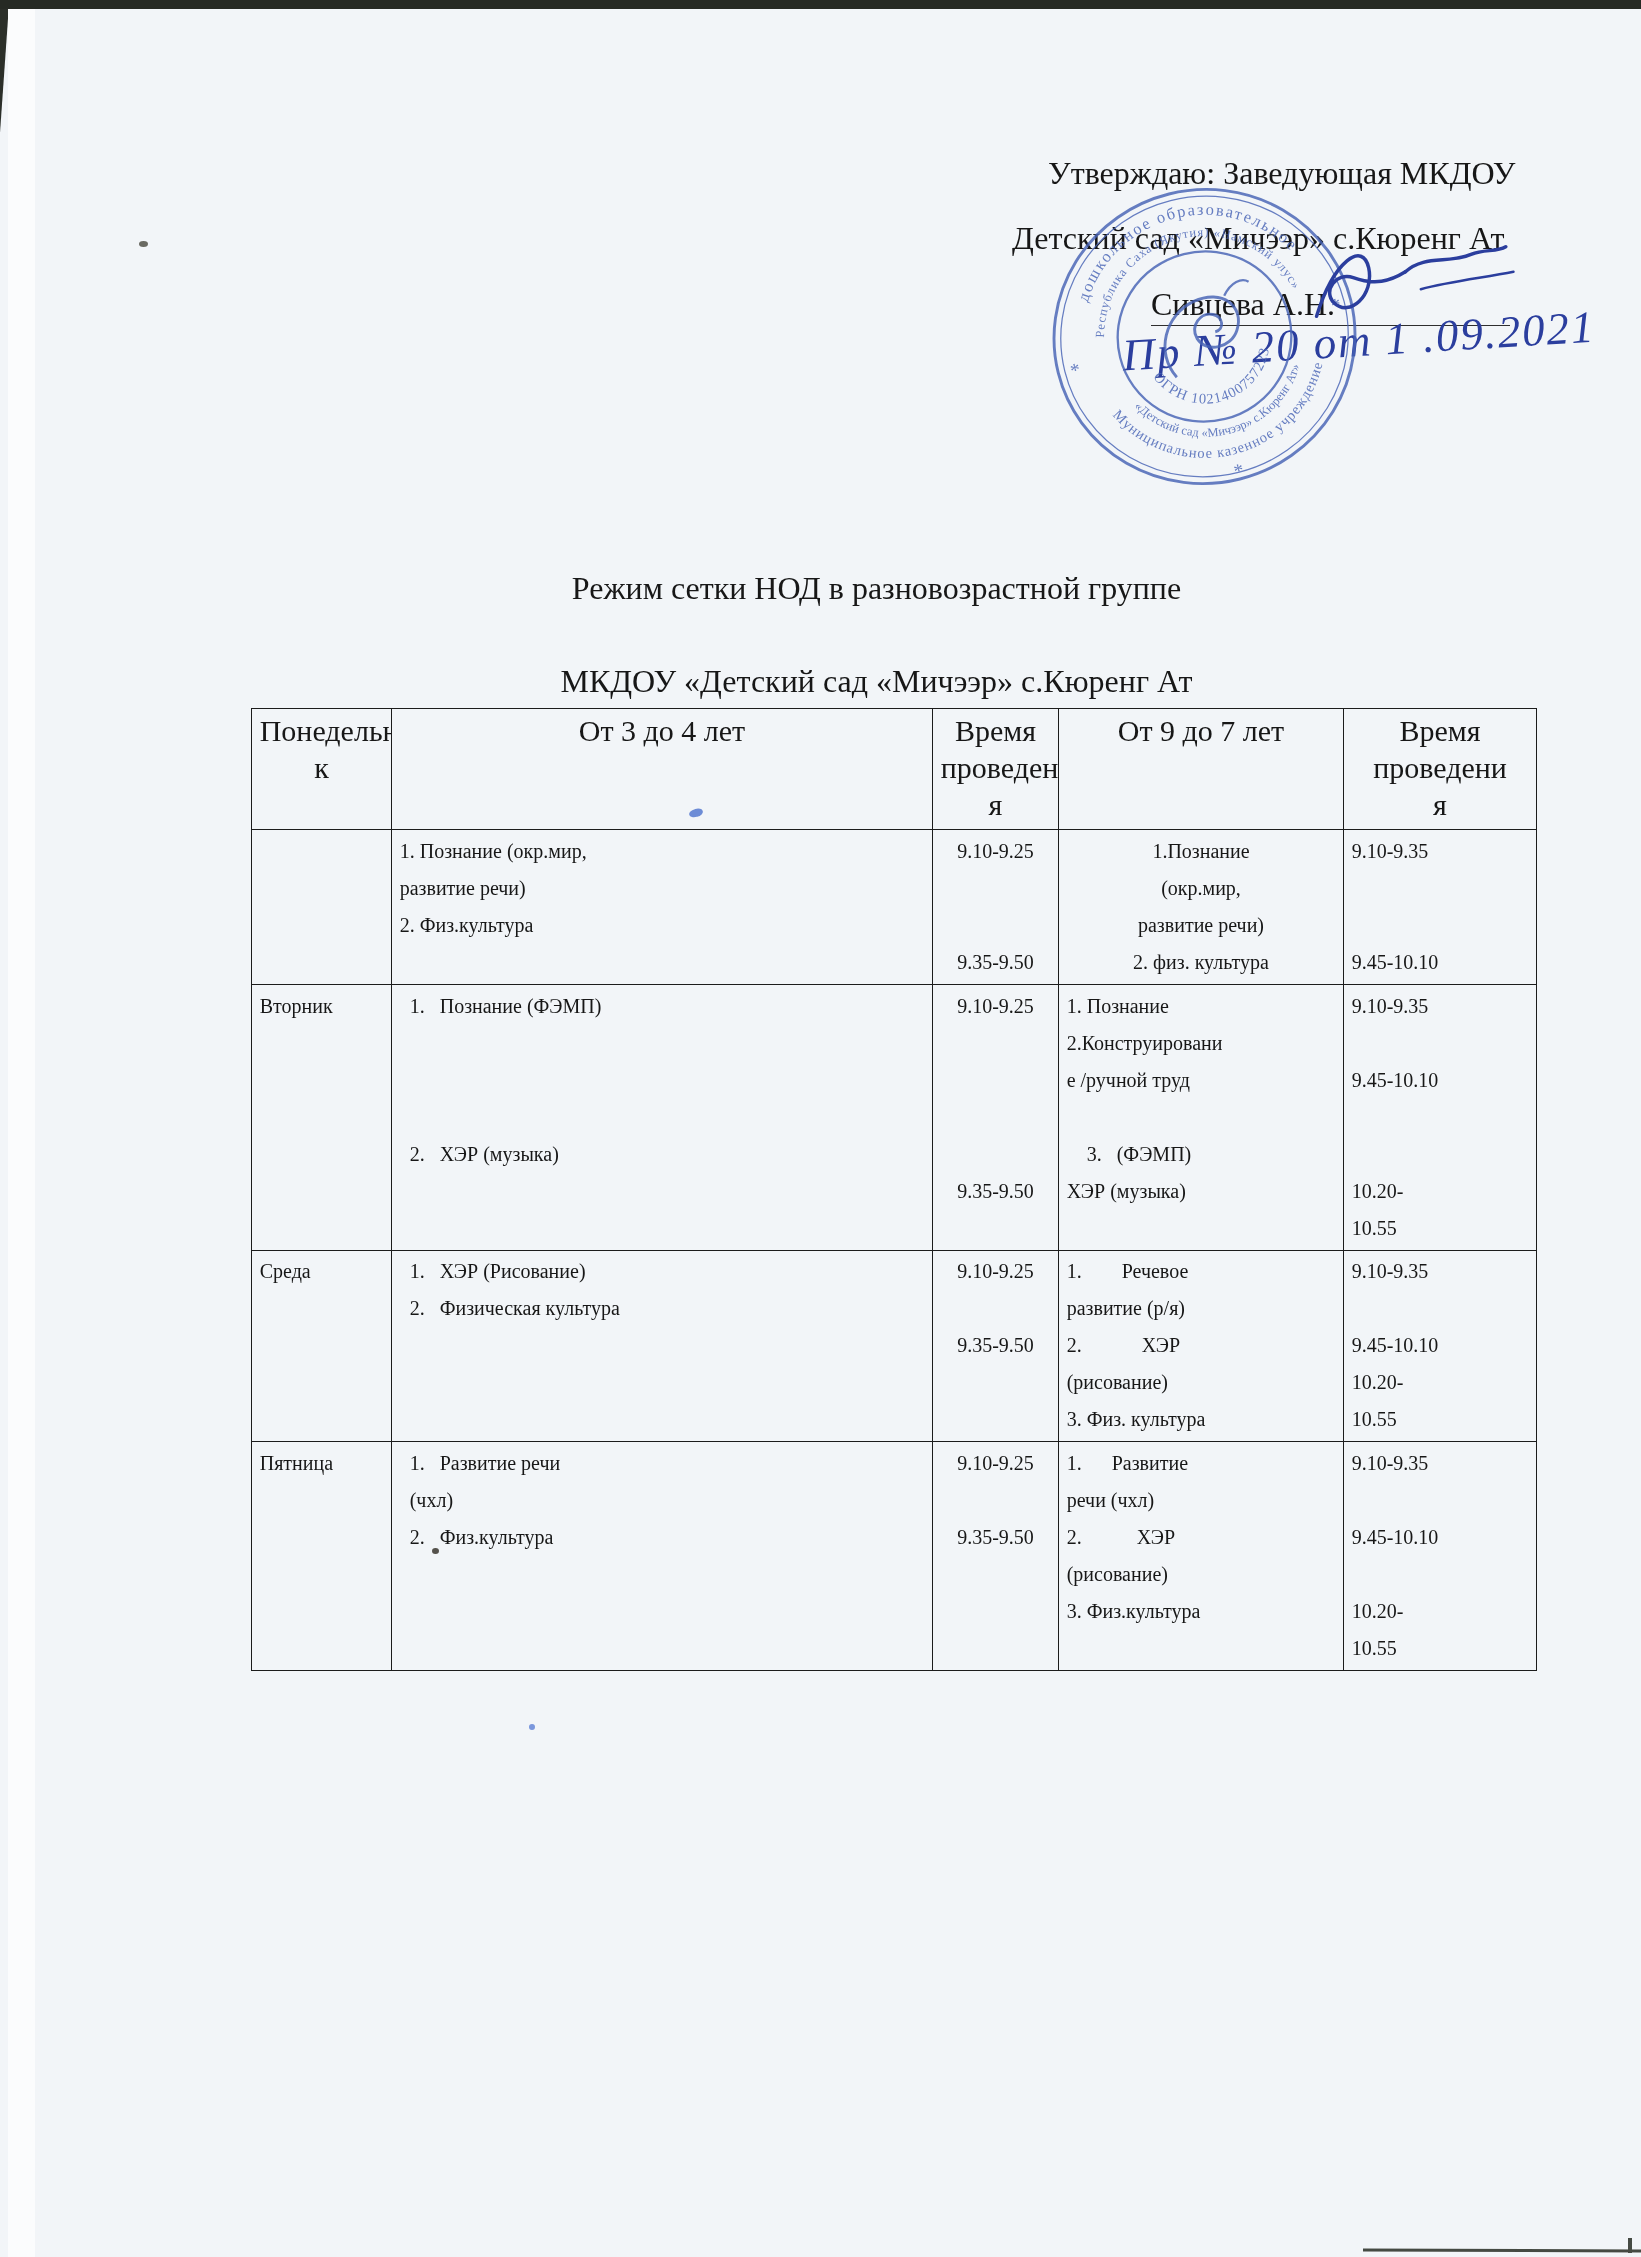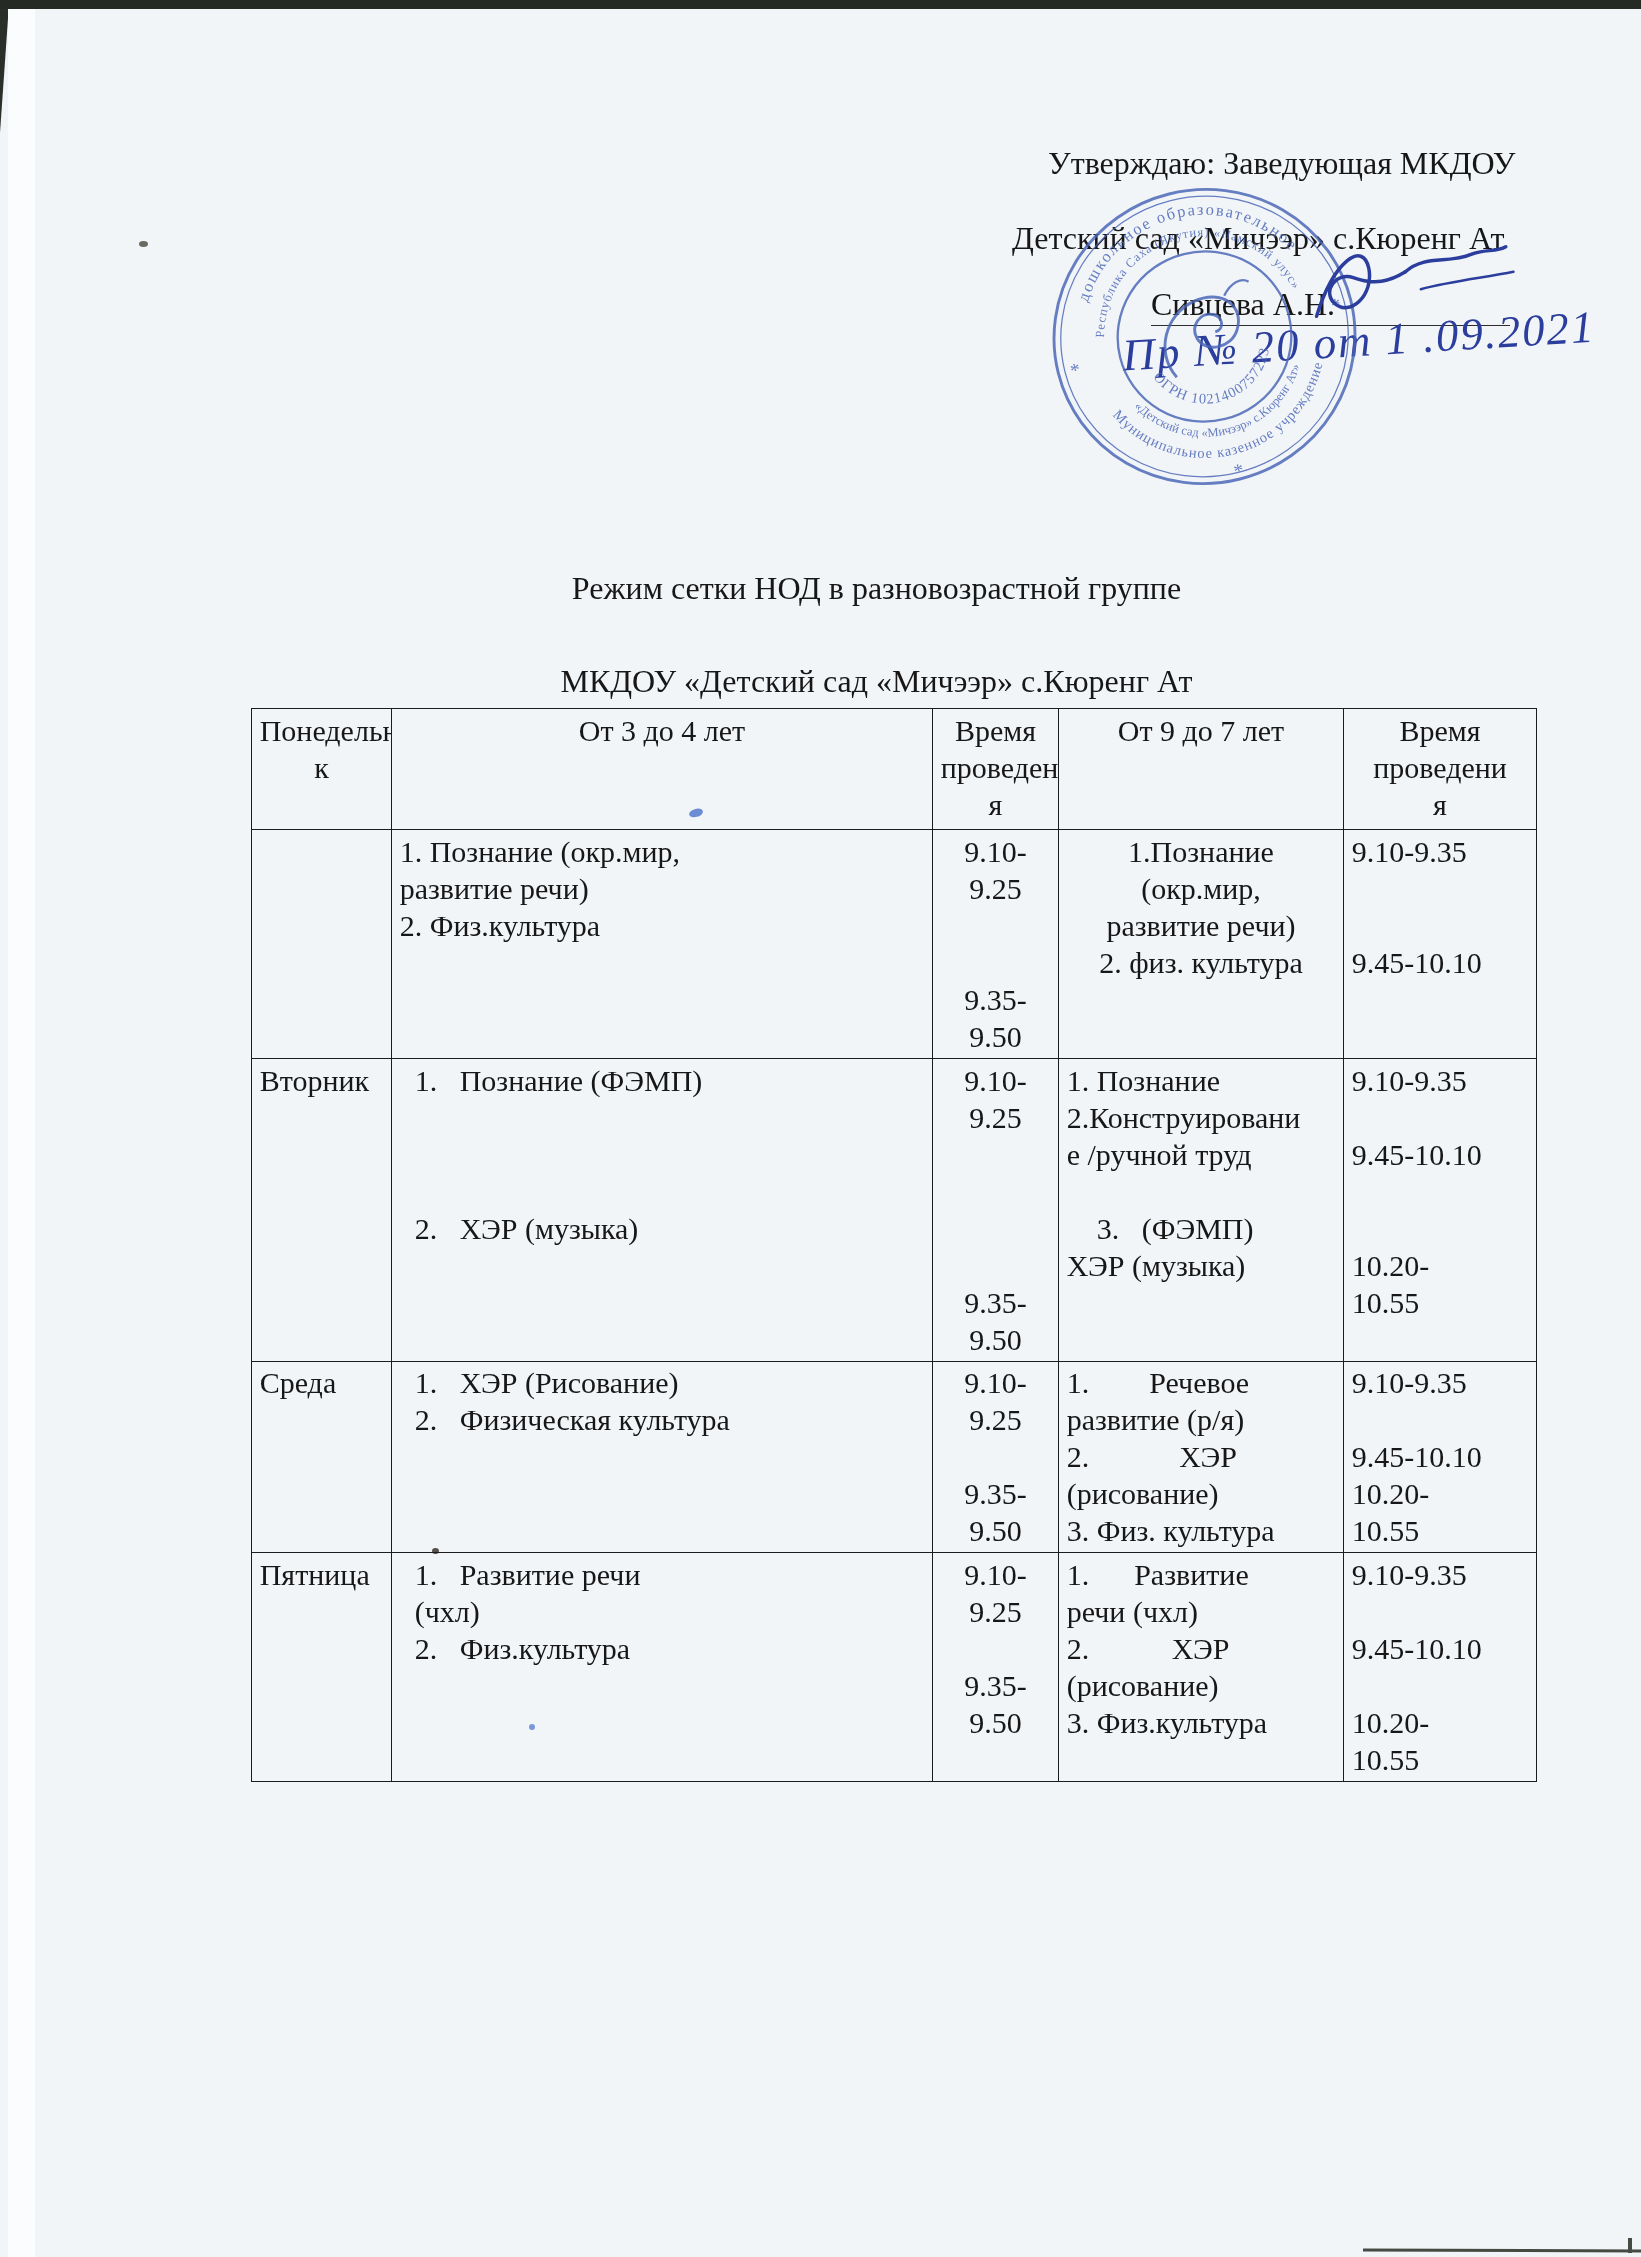--- a/index.html
+++ b/index.html
@@ -8,33 +8,33 @@
   
   .scan-top{position:absolute;left:0;top:0;width:1641px;height:8.7px;background:#262a24;}
   .scan-wedge{position:absolute;left:0;top:8.7px;width:8.7px;height:124px;background:#2b2f29;
               clip-path:polygon(0 0,100% 0,0 100%);}
   .scan-left-margin{position:absolute;left:7.7px;top:8.7px;width:27px;height:2249px;background:#fbfcfd;}
   .scan-bottom-line{position:absolute;left:1363px;top:2249px;width:278px;height:2.9px;background:#454a43;transform:rotate(.2deg);}
   .scan-bottom-tick{position:absolute;left:1628px;top:2238px;width:3.9px;height:14.5px;background:#454a43;}
   .speck{position:absolute;border-radius:50%;}
   
   .approval{position:absolute;font-size:32px;white-space:nowrap;}
-  #approval1{left:1048px;top:145px;}
+  #approval1{left:1048px;top:155px;}
   #approval2{left:1012px;top:220px;}
   #approver{left:1151px;top:286px;width:359px;height:39px;border-bottom:1.9px solid #2e2e2e;}
   .hand{position:absolute;color:#2b3e9e;font-style:italic;}
   #hand-order{left:1122px;top:315px;font-size:45px;letter-spacing:1.9px;transform:rotate(-3.5deg);white-space:nowrap;}
   
   .doc-title{position:absolute;left:384px;width:985px;text-align:center;font-size:32px;}
   #title1{top:570px;}
   #title2{top:639px;margin-top:24px;}
   
   #grid{position:absolute;left:251px;top:708px;width:1284px;border-collapse:collapse;table-layout:fixed;}
   #grid td,#grid th{border:1.9px solid #1c1c1c;vertical-align:top;padding:2.9px 7.7px;
-        font-weight:normal;font-size:30px;line-height:37px;white-space:pre-wrap;overflow:hidden;}
+        font-weight:normal;font-size:20px;line-height:37px;white-space:pre-wrap;overflow:hidden;}
   #grid th{text-align:center;font-size:30px;}
   tr.hrow{height:121px;} tr.r0{height:154px;} tr.r1{height:260px;} tr.r2{height:189px;}
   tr.r3{height:188px;} tr.r4{height:211px;}
   td.tcol{font-size:27px;text-align:center;padding:2.9px 1.9px;}
   td.tcol5{font-size:27px;text-align:left;padding:2.9px 1.9px 2.9px 17.4px;line-height:36px;}
   td.center{text-align:center;}
   td.day{font-size:29px;}
   
   #stamp{position:absolute;left:1048px;top:180px;opacity:.82;}
   #signature{position:absolute;left:1305px;top:239px;}

